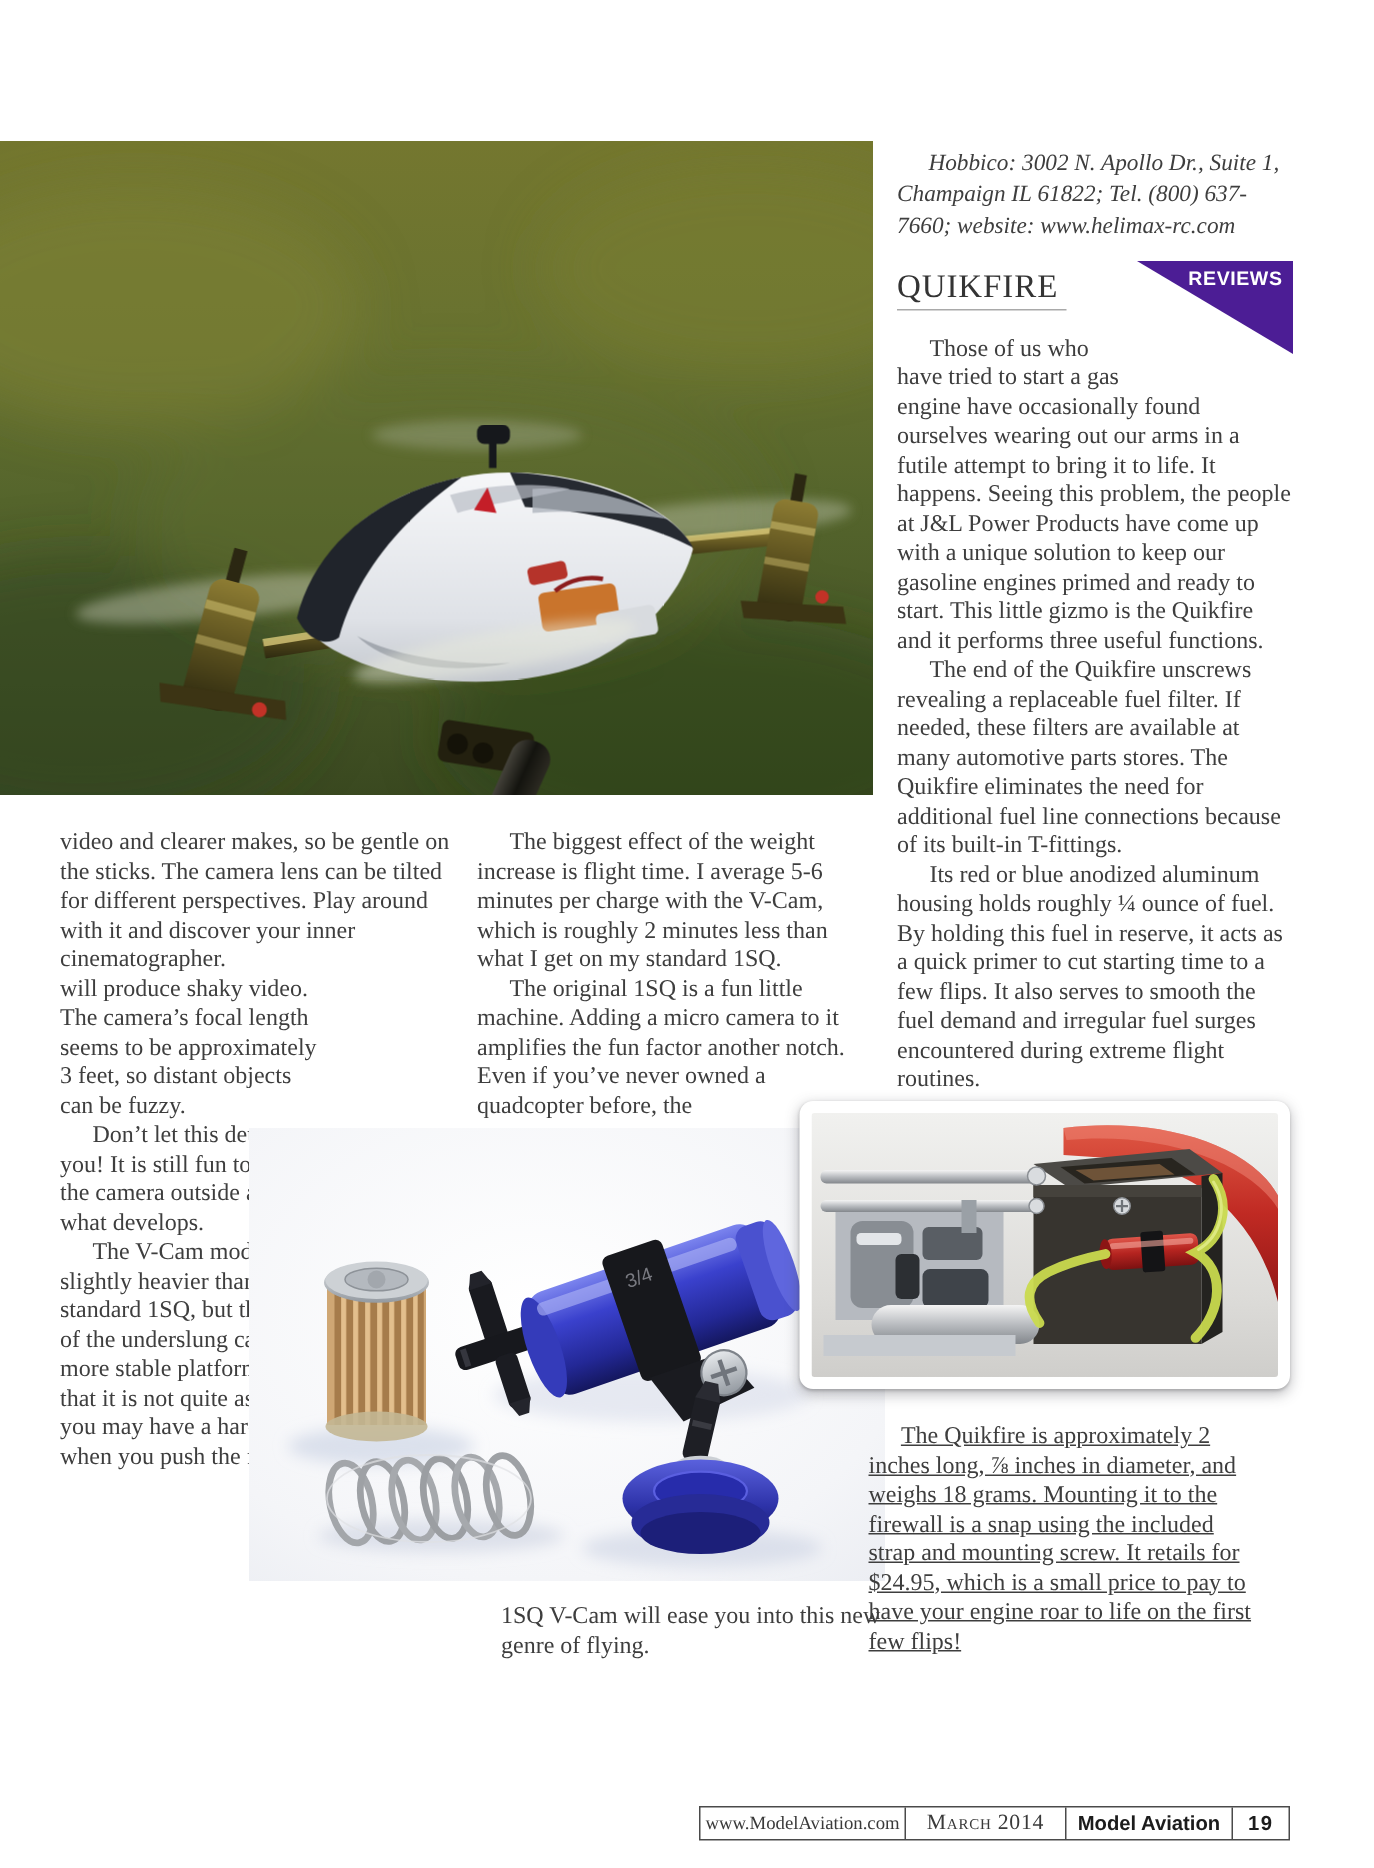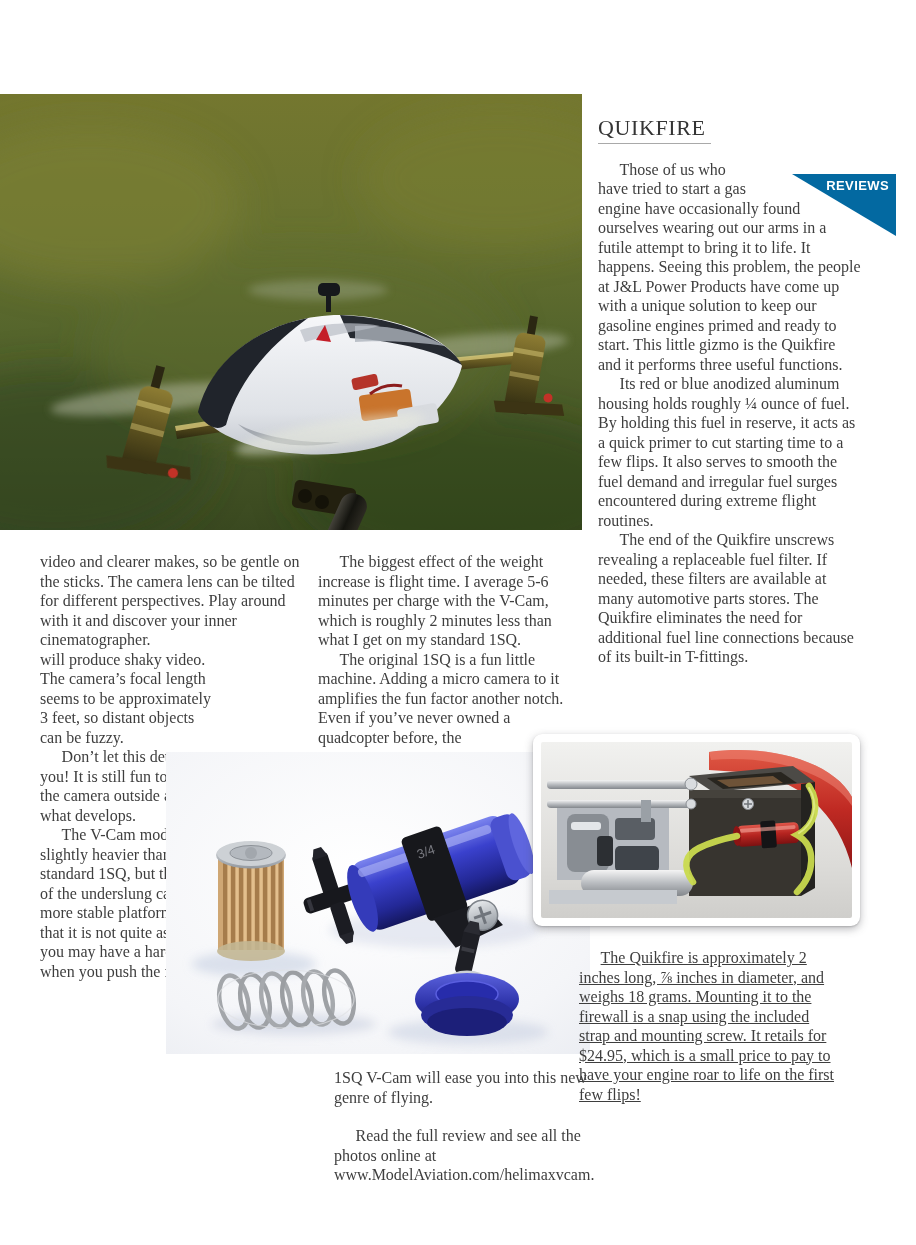--- a/index.html
+++ b/index.html
@@ -22,22 +22,22 @@
   .col-center-bottom{left:334px;top:1068px;width:264px;}
   .col-right-top{left:598px;top:98px;width:264px;}
   .col-right-bottom{left:579px;top:948px;width:264px;text-decoration:underline;}
   .italic{font-style:italic;}
   .contact{font-size:15.5px;line-height:21px;}
   .section-heading{font-size:22px;font-weight:normal;letter-spacing:.6px;color:#343434;
       margin:20px 0 16px 0;display:inline-block;border-bottom:1.5px solid #a9a9a9;
       padding-bottom:5px;padding-right:6px;}
   .first-line-spacer{float:right;width:106px;height:21px;}
   
-  .reviews-banner{position:absolute;left:792px;top:174px;width:104px;height:62px;
-      background:#0369a1;clip-path:polygon(0 0,100% 0,100% 100%);}
+  .reviews-banner{position:absolute;left:758px;top:174px;width:104px;height:62px;
+      background:#4c1d95;clip-path:polygon(0 0,100% 0,100% 100%);}
   .reviews-banner span{position:absolute;top:4px;right:7px;
       font-family:"Liberation Sans","DejaVu Sans",sans-serif;font-weight:bold;
       font-size:13px;letter-spacing:.4px;color:#fff;}
   
   .footer-bar{position:absolute;left:466px;top:1204px;width:394px;height:23px;
       display:flex;border:1.5px solid #4a4a4a;box-sizing:border-box;background:#fff;}
   .footer-cell{display:flex;align-items:center;justify-content:center;height:100%;
       box-sizing:border-box;}
   .footer-cell + .footer-cell{border-left:1.5px solid #4a4a4a;}
   .fc-site{width:136px;font-size:12.5px;color:#3a3a3a;}
@@ -154,24 +154,25 @@
           <circle cx="344" cy="460" r="5.5" fill="#ffffff"></circle>
           <rect x="342" y="470" width="3.5" height="20" fill="#101010"></rect>
         </g>
       </g>
 
       <ellipse cx="330" cy="340" rx="96" ry="13" fill="#eceede" opacity=".48" filter="url(#blurProp)" transform="rotate(-10 330 340)"></ellipse>
     </svg>
   </div>
 
   <div class="col col-right-top">
+    <p class="italic contact ind">Hobbico: 3002 N. Apollo Dr., Suite 1, Champaign IL 61822; Tel. (800) 637-7660; website: www.helimax-rc.com</p>
     <h2 class="section-heading">QUIKFIRE</h2>
     <p class="ind"><span class="first-line-spacer"></span><span>Those of us who have tried to start a gas engine have occasionally found ourselves wearing out our arms in a futile attempt to bring it to life. It happens. Seeing this problem, the people at J&amp;L Power Products have come up with a unique solution to keep our gasoline engines primed and ready to start. This little gizmo is the Quikfire and it performs three useful functions.</span></p>
+    <p class="ind">The end of the Quikfire unscrews revealing a replaceable fuel filter. If needed, these filters are available at many automotive parts stores. The Quikfire eliminates the need for additional fuel line connections because of its built-in T-fittings.</p>
     <p class="ind">Its red or blue anodized aluminum housing holds roughly ¼ ounce of fuel. By holding this fuel in reserve, it acts as a quick primer to cut starting time to a few flips. It also serves to smooth the fuel demand and irregular fuel surges encountered during extreme flight routines.</p>
-    <p class="ind">The end of the Quikfire unscrews revealing a replaceable fuel filter. If needed, these filters are available at many automotive parts stores. The Quikfire eliminates the need for additional fuel line connections because of its built-in T-fittings.</p>
   </div>
 
   <div class="reviews-banner">
     <span>REVIEWS</span>
   </div>
 
   <div class="col col-left">
     <p>video and clearer makes, so be gentle on the sticks. The camera lens can be tilted for different perspectives. Play around with it and discover your inner cinematographer.</p>
     <div class="col-left-narrow">
       <p>will produce shaky video. The camera’s focal length seems to be approximately 3 feet, so distant objects can be fuzzy.</p>
@@ -366,21 +367,26 @@
 
       <g>
         <circle cx="207" cy="62" r="5.5" fill="#d8dbde" stroke="#8a8e93" stroke-width="1"></circle>
         <path d="M203,62 h8 M207,58 v8" stroke="#6f7479" stroke-width="1.5"></path>
       </g>
     </svg>
   </div>
 
   <div class="col col-center-bottom">
     <p>1SQ V-Cam will ease you into this new genre of flying.</p>
-    <p class="ind" style="margin-top:19px;">Read the full review and see all the photos online at www.ModelAviation.com/helimaxvcam.</p>
   </div>
 
   <div class="col col-right-bottom">
     <p class="ind">The Quikfire is approximately 2 inches long, ⅞ inches in diameter, and weighs 18 grams. Mounting it to the firewall is a snap using the included strap and mounting screw. It retails for $24.95, which is a small price to pay to have your engine roar to life on the first few flips!</p>
   </div>
 
+  <div class="footer-bar">
+    <div class="footer-cell fc-site">www.ModelAviation.com</div>
+    <div class="footer-cell fc-issue">March 2014</div>
+    <div class="footer-cell fc-mag">Model Aviation</div>
+    <div class="footer-cell fc-page">19</div>
+  </div>
 
 </div>
 
 </body></html>

